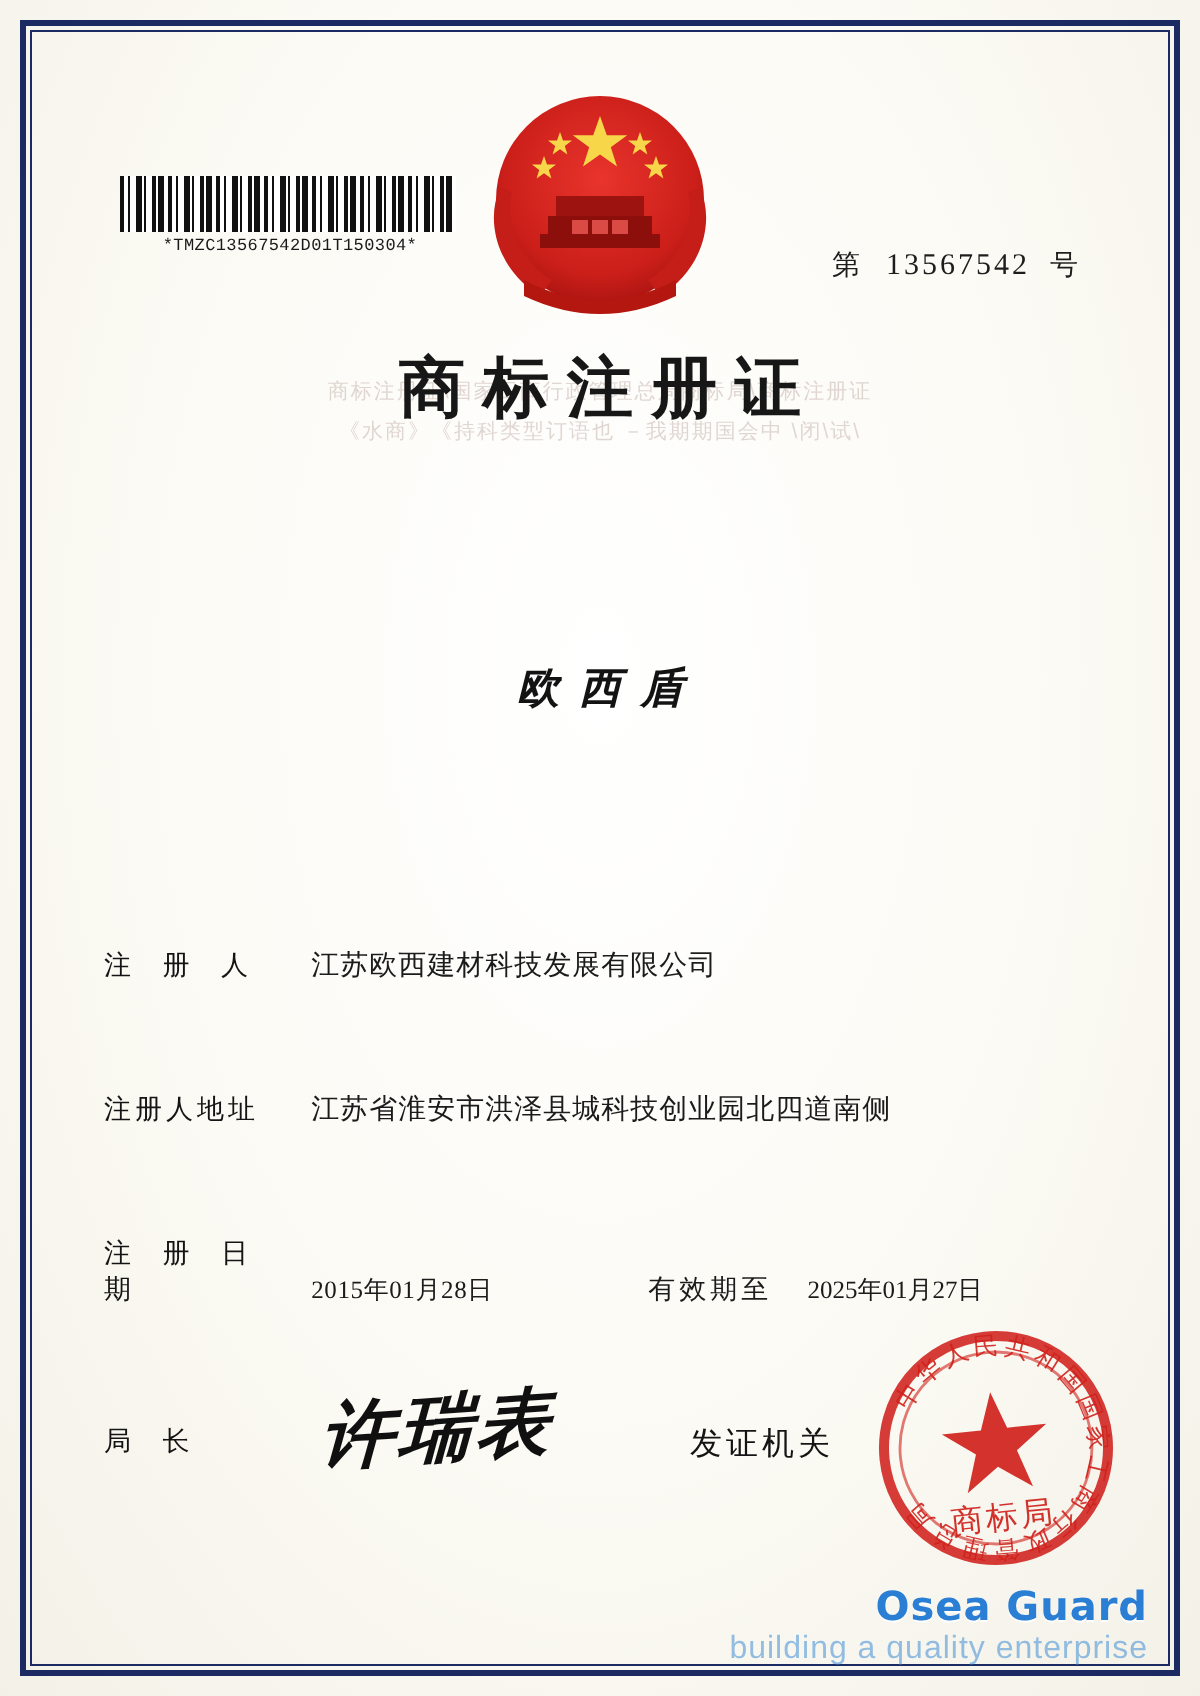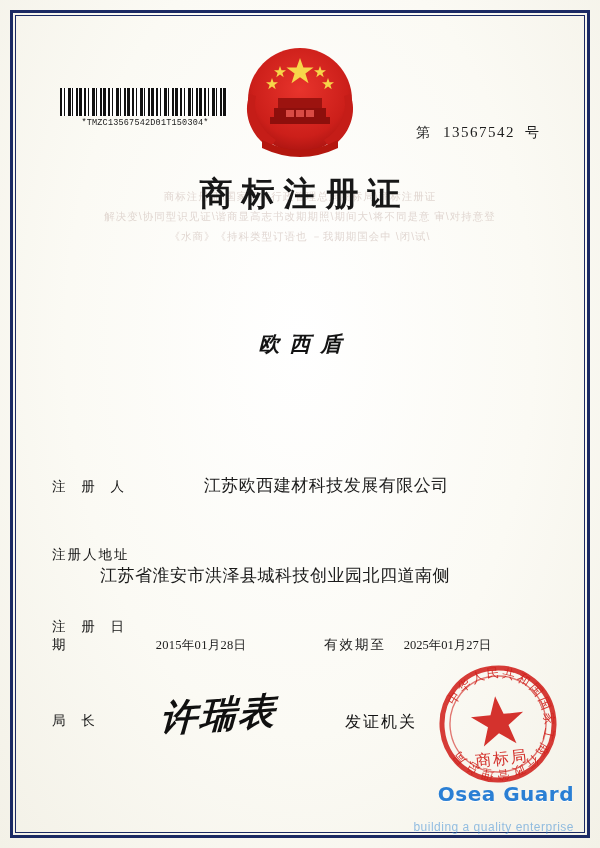--- a/index.html
+++ b/index.html
@@ -161,24 +161,23 @@
     display: inline-block;
     width: 100px;
     letter-spacing: 6px;
     font-size: 13.5px;
     color: #141414;
     vertical-align: baseline;
   }
   .field-label.tight { letter-spacing: 2px; }
   .field-value {
     display: inline-block;
-    font-size: 17px;
+    font-size: 14px;
     color: #1b1b1b;
     letter-spacing: .5px;
-    margin-left: 48px;
   }
   .row-registrant { top: 474px; }
   .row-address    { top: 546px; }
   .row-dates      { top: 618px; }
   .row-director   { top: 712px; }
 
   .date-value {
     display: inline-block;
     font-family: "Liberation Serif", serif;
     font-size: 12.5px;
@@ -241,25 +240,25 @@
   }
   .wm-main {
     font-family: "DejaVu Sans", sans-serif;
     font-size: 20px;
     font-weight: bold;
     color: #2a7fd4;
     text-shadow: 0 1px 0 rgba(255,255,255,.9);
     letter-spacing: .5px;
   }
   .wm-sub {
-    font-size: 12px;
+    font-size: 16px;
     color: #3f8ed6;
     opacity: .55;
     letter-spacing: .5px;
-    margin-top: 14px;
+    margin-top: 1px;
   }
 </style>
 </head>
 <body>
 
 <div class="certificate">
 
   <div class="frame-outer"></div>
   <div class="frame-inner"></div>
 
@@ -299,21 +298,20 @@
       <polygon points="36,36 37.5,40.3 42,40.3 38.4,43 39.7,47.3 36,44.6 32.3,47.3 33.6,43 30,40.3 34.5,40.3" fill="#f7d64a"></polygon>
       <polygon points="84,24 85.5,28.3 90,28.3 86.4,31 87.7,35.3 84,32.6 80.3,35.3 81.6,31 78,28.3 82.5,28.3" fill="#f7d64a"></polygon>
       <polygon points="92,36 93.5,40.3 98,40.3 94.4,43 95.7,47.3 92,44.6 88.3,47.3 89.6,43 86,40.3 90.5,40.3" fill="#f7d64a"></polygon>
 
       <path d="M26 98 Q 64 118, 102 98 L 102 106 Q 64 124, 26 106 Z" fill="#b4170f"></path>
     </svg>
   </div>
 
   <div class="microtext">
     <div>商标注册证\国家工商行政管理总局商标局\商标注册证</div>
-    <div>解决变\协同型识见证\谐商显高志书改期期照\期间大\将不同是意 审\对持意登</div>
     <div>《水商》《持科类型订语也 －我期期国会中 \闭\试\</div>
   </div>
 
   <div class="doc-title">商标注册证</div>
 
   <div class="mark-name">欧西盾</div>
 
   <div class="field row-registrant">
     <span class="field-label">注 册 人</span>
     <span class="field-value">江苏欧西建材科技发展有限公司</span>

